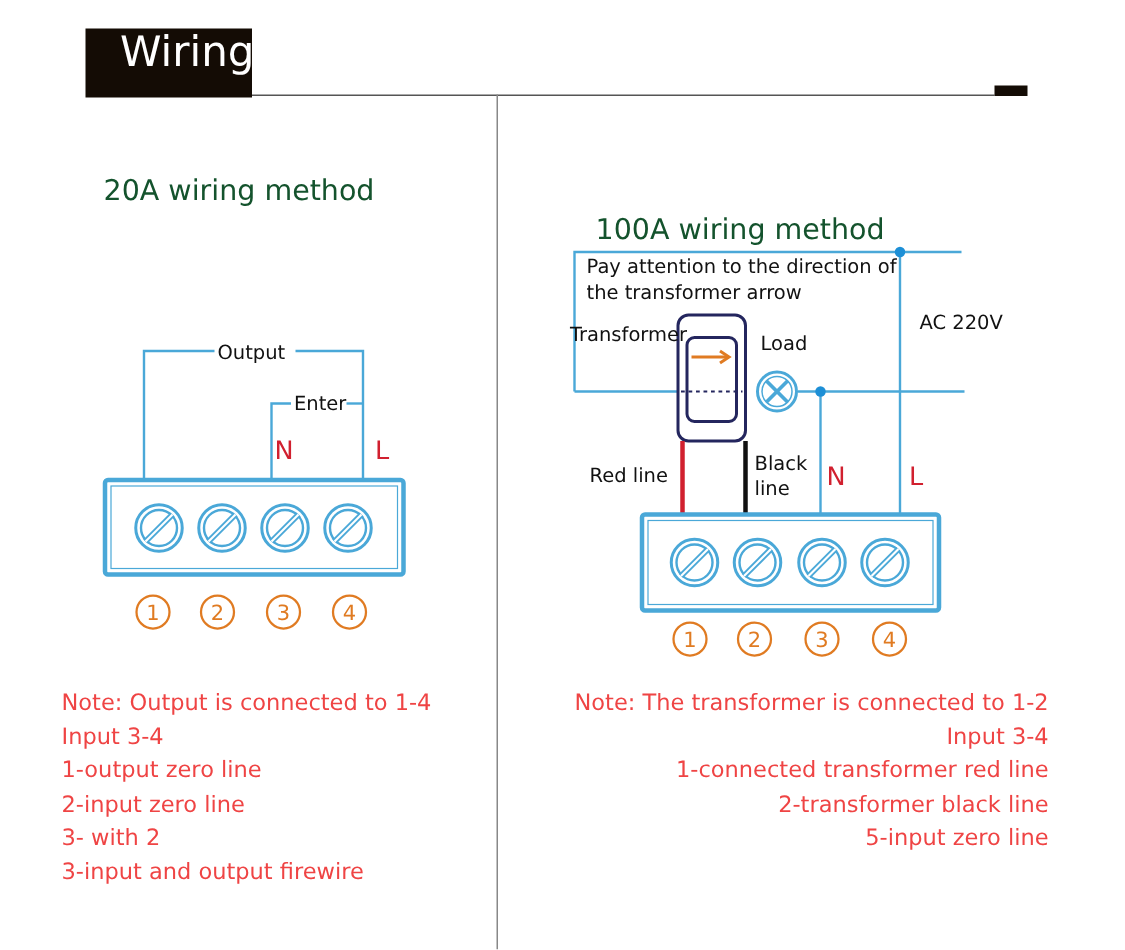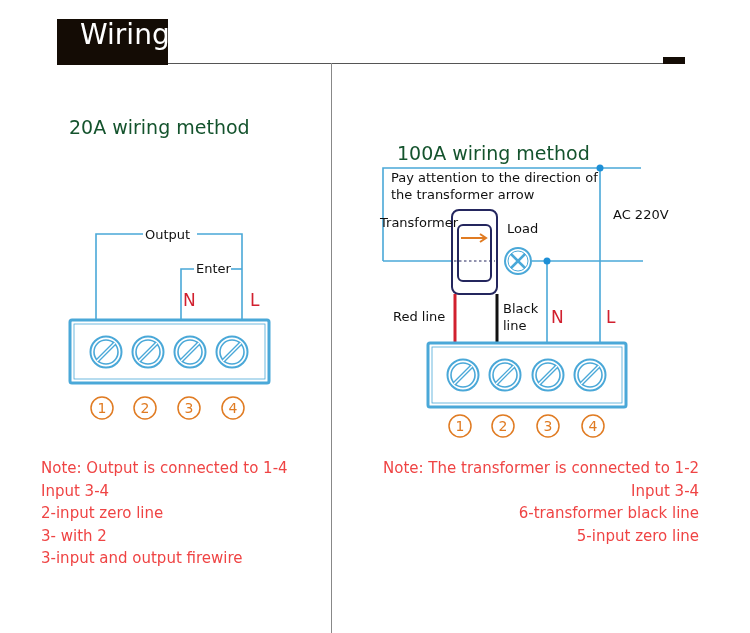--- a/index.html
+++ b/index.html
@@ -129,22 +129,24 @@
     <circle cx="548" cy="426" r="11" fill="none" stroke="#e07b22" stroke-width="1.5"></circle>
     <text class="num" x="548" y="431" text-anchor="middle">3</text>
     <circle cx="593" cy="426" r="11" fill="none" stroke="#e07b22" stroke-width="1.5"></circle>
     <text class="num" x="593" y="431" text-anchor="middle">4</text>
   </g>
 </svg>
 
 <div id="notes-20a" class="abs notes">
   <div>Note: Output is connected to 1-4</div>
   <div>Input 3-4</div>
+  <div>1-output zero line</div>
   <div>2-input zero line</div>
   <div>3- with 2</div>
   <div>3-input and output firewire</div>
 </div>
 <div id="notes-100a" class="abs notes">
   <div>Note: The transformer is connected to 1-2</div>
   <div>Input 3-4</div>
-  <div>6-transformer black line</div>
+  <div>1-connected transformer red line</div>
+  <div>2-transformer black line</div>
   <div>5-input zero line</div>
 </div>
 
 </body></html>

